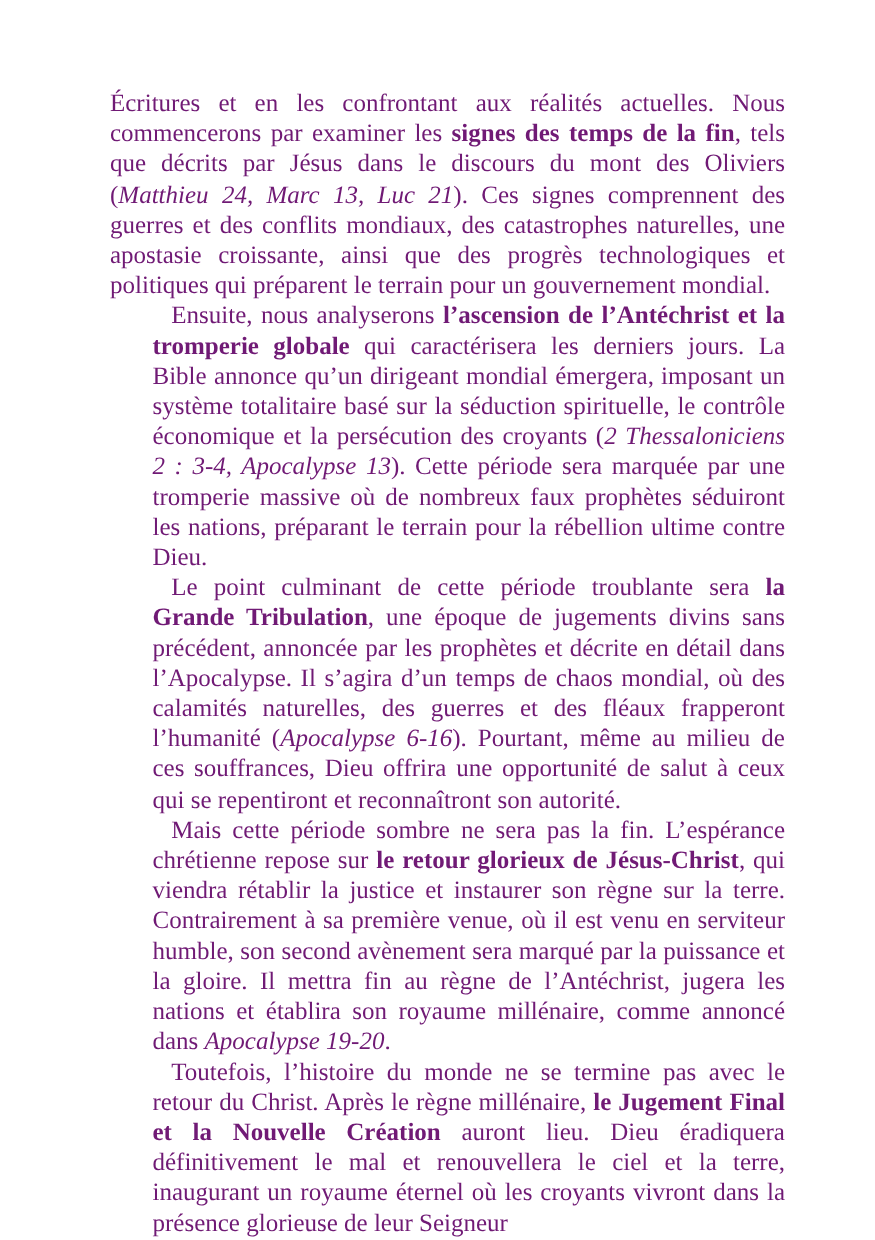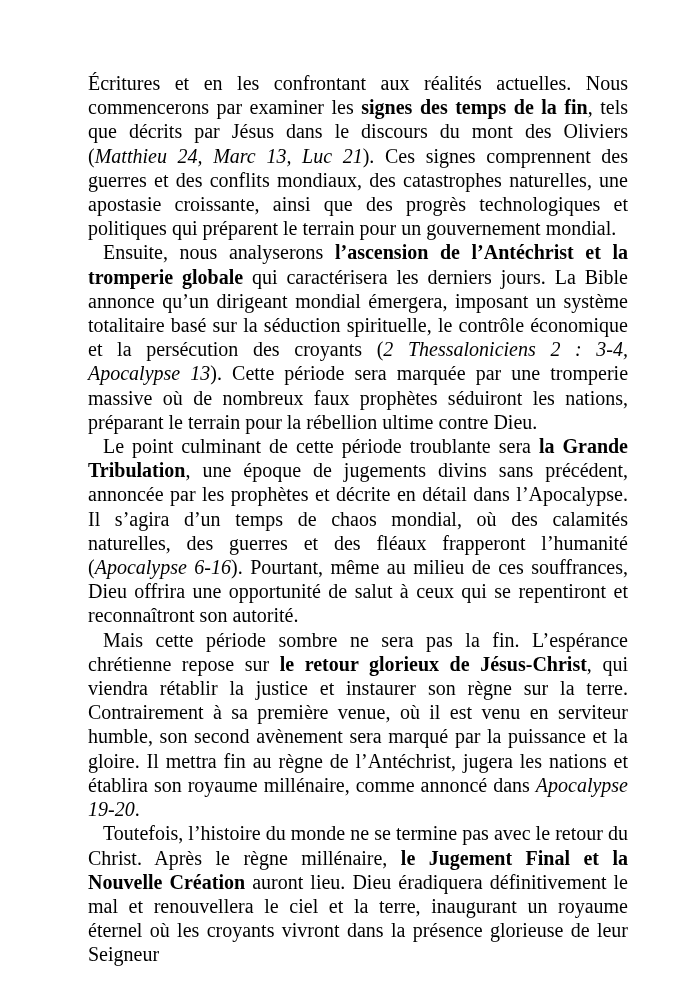--- a/index.html
+++ b/index.html
@@ -16,32 +16,33 @@
     overflow: hidden;
     font-family: "Liberation Serif", "DejaVu Serif", serif;
   }
   .text-column {
     position: absolute;
     left: 88px;
     top: 71px;
     width: 540px;
     font-size: 20px;
     line-height: 24.2px;
-    color: #000000;
+    color: #701a75;
     text-align: justify;
     text-justify: inter-word;
     hyphens: none;
     -webkit-hyphens: none;
   }
   p.para {
     margin: 0;
     padding: 0;
   }
   p.para.indent {
     text-indent: 15px;
+    margin-left: 34px;
   }
   .run.normal { font-weight: normal; font-style: normal; }
   .run.bold   { font-weight: bold;   font-style: normal; }
   .run.italic { font-weight: normal; font-style: italic; }
 </style>
 </head>
 <body>
 
 <div class="page">
   <div class="text-column">

